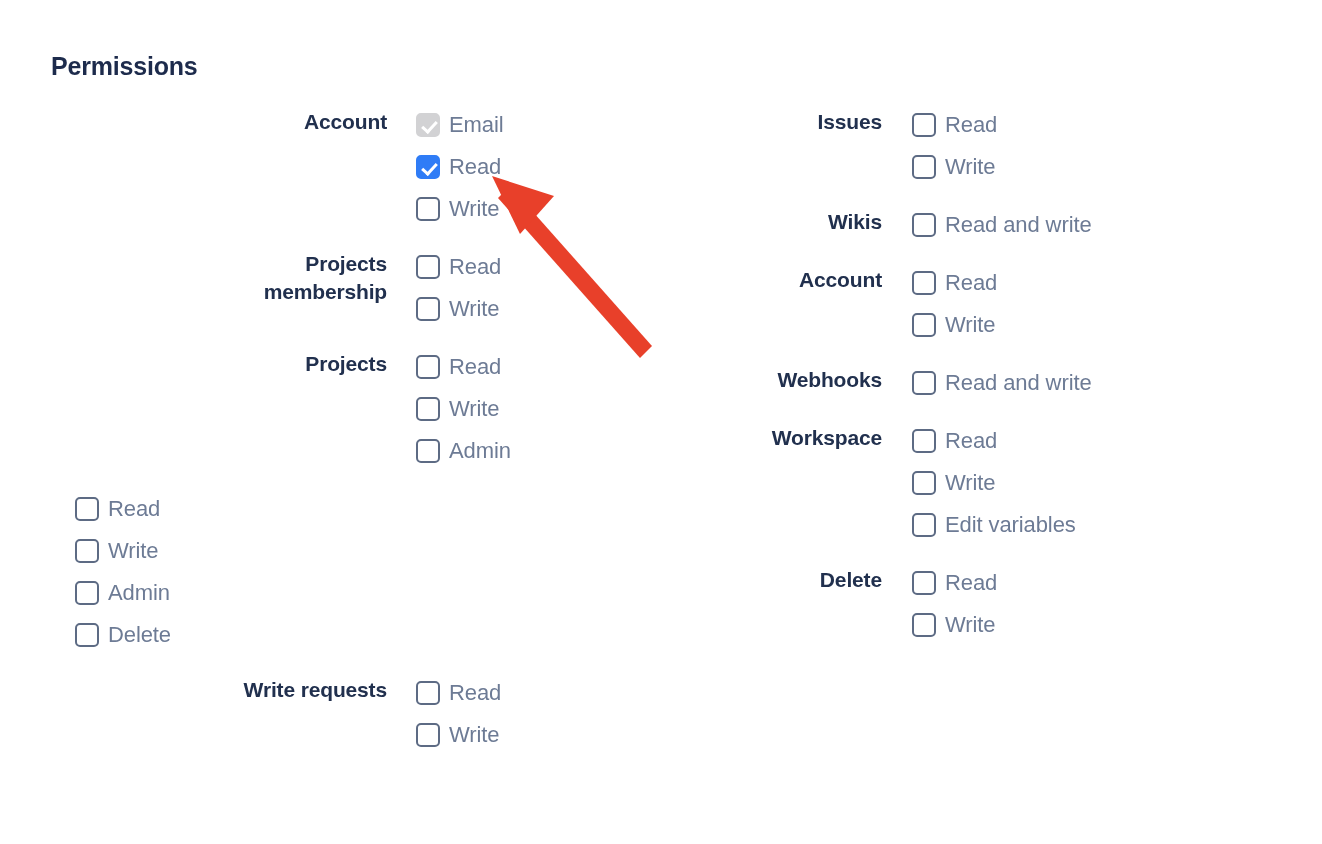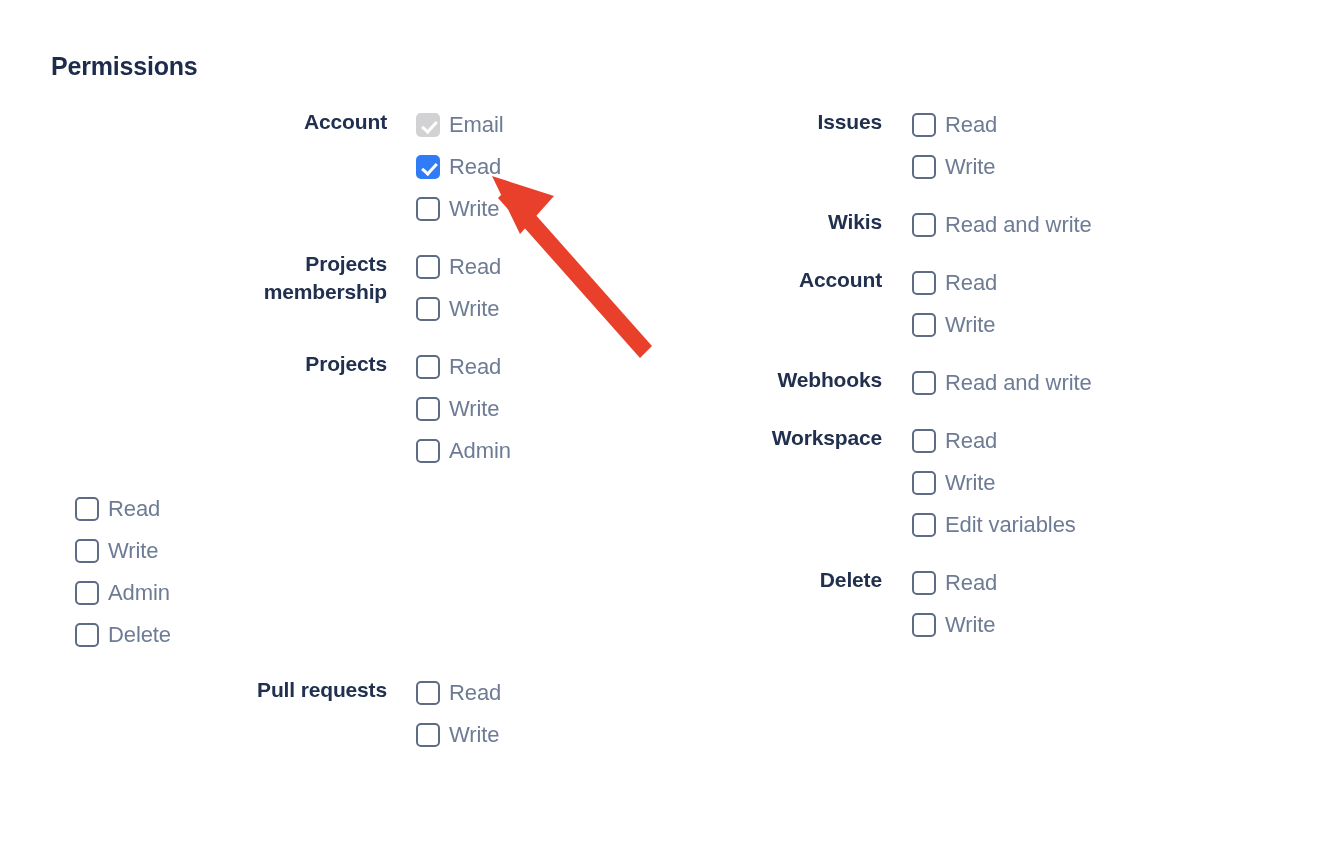--- a/index.html
+++ b/index.html
@@ -197,21 +197,21 @@
             <span class="cbx"></span>
             <span class="option-label">Admin</span>
           </label>
           <label class="option-row">
             <span class="cbx"></span>
             <span class="option-label">Delete</span>
           </label>
         </div>
       </div>
       <div class="group">
-        <div class="group-label">Pull requests</div>
+        <div class="group-label">Write requests</div>
         <div class="options">
           <label class="option-row">
             <span class="cbx"></span>
             <span class="option-label">Read</span>
           </label>
           <label class="option-row">
             <span class="cbx"></span>
             <span class="option-label">Write</span>
           </label>
         </div>

